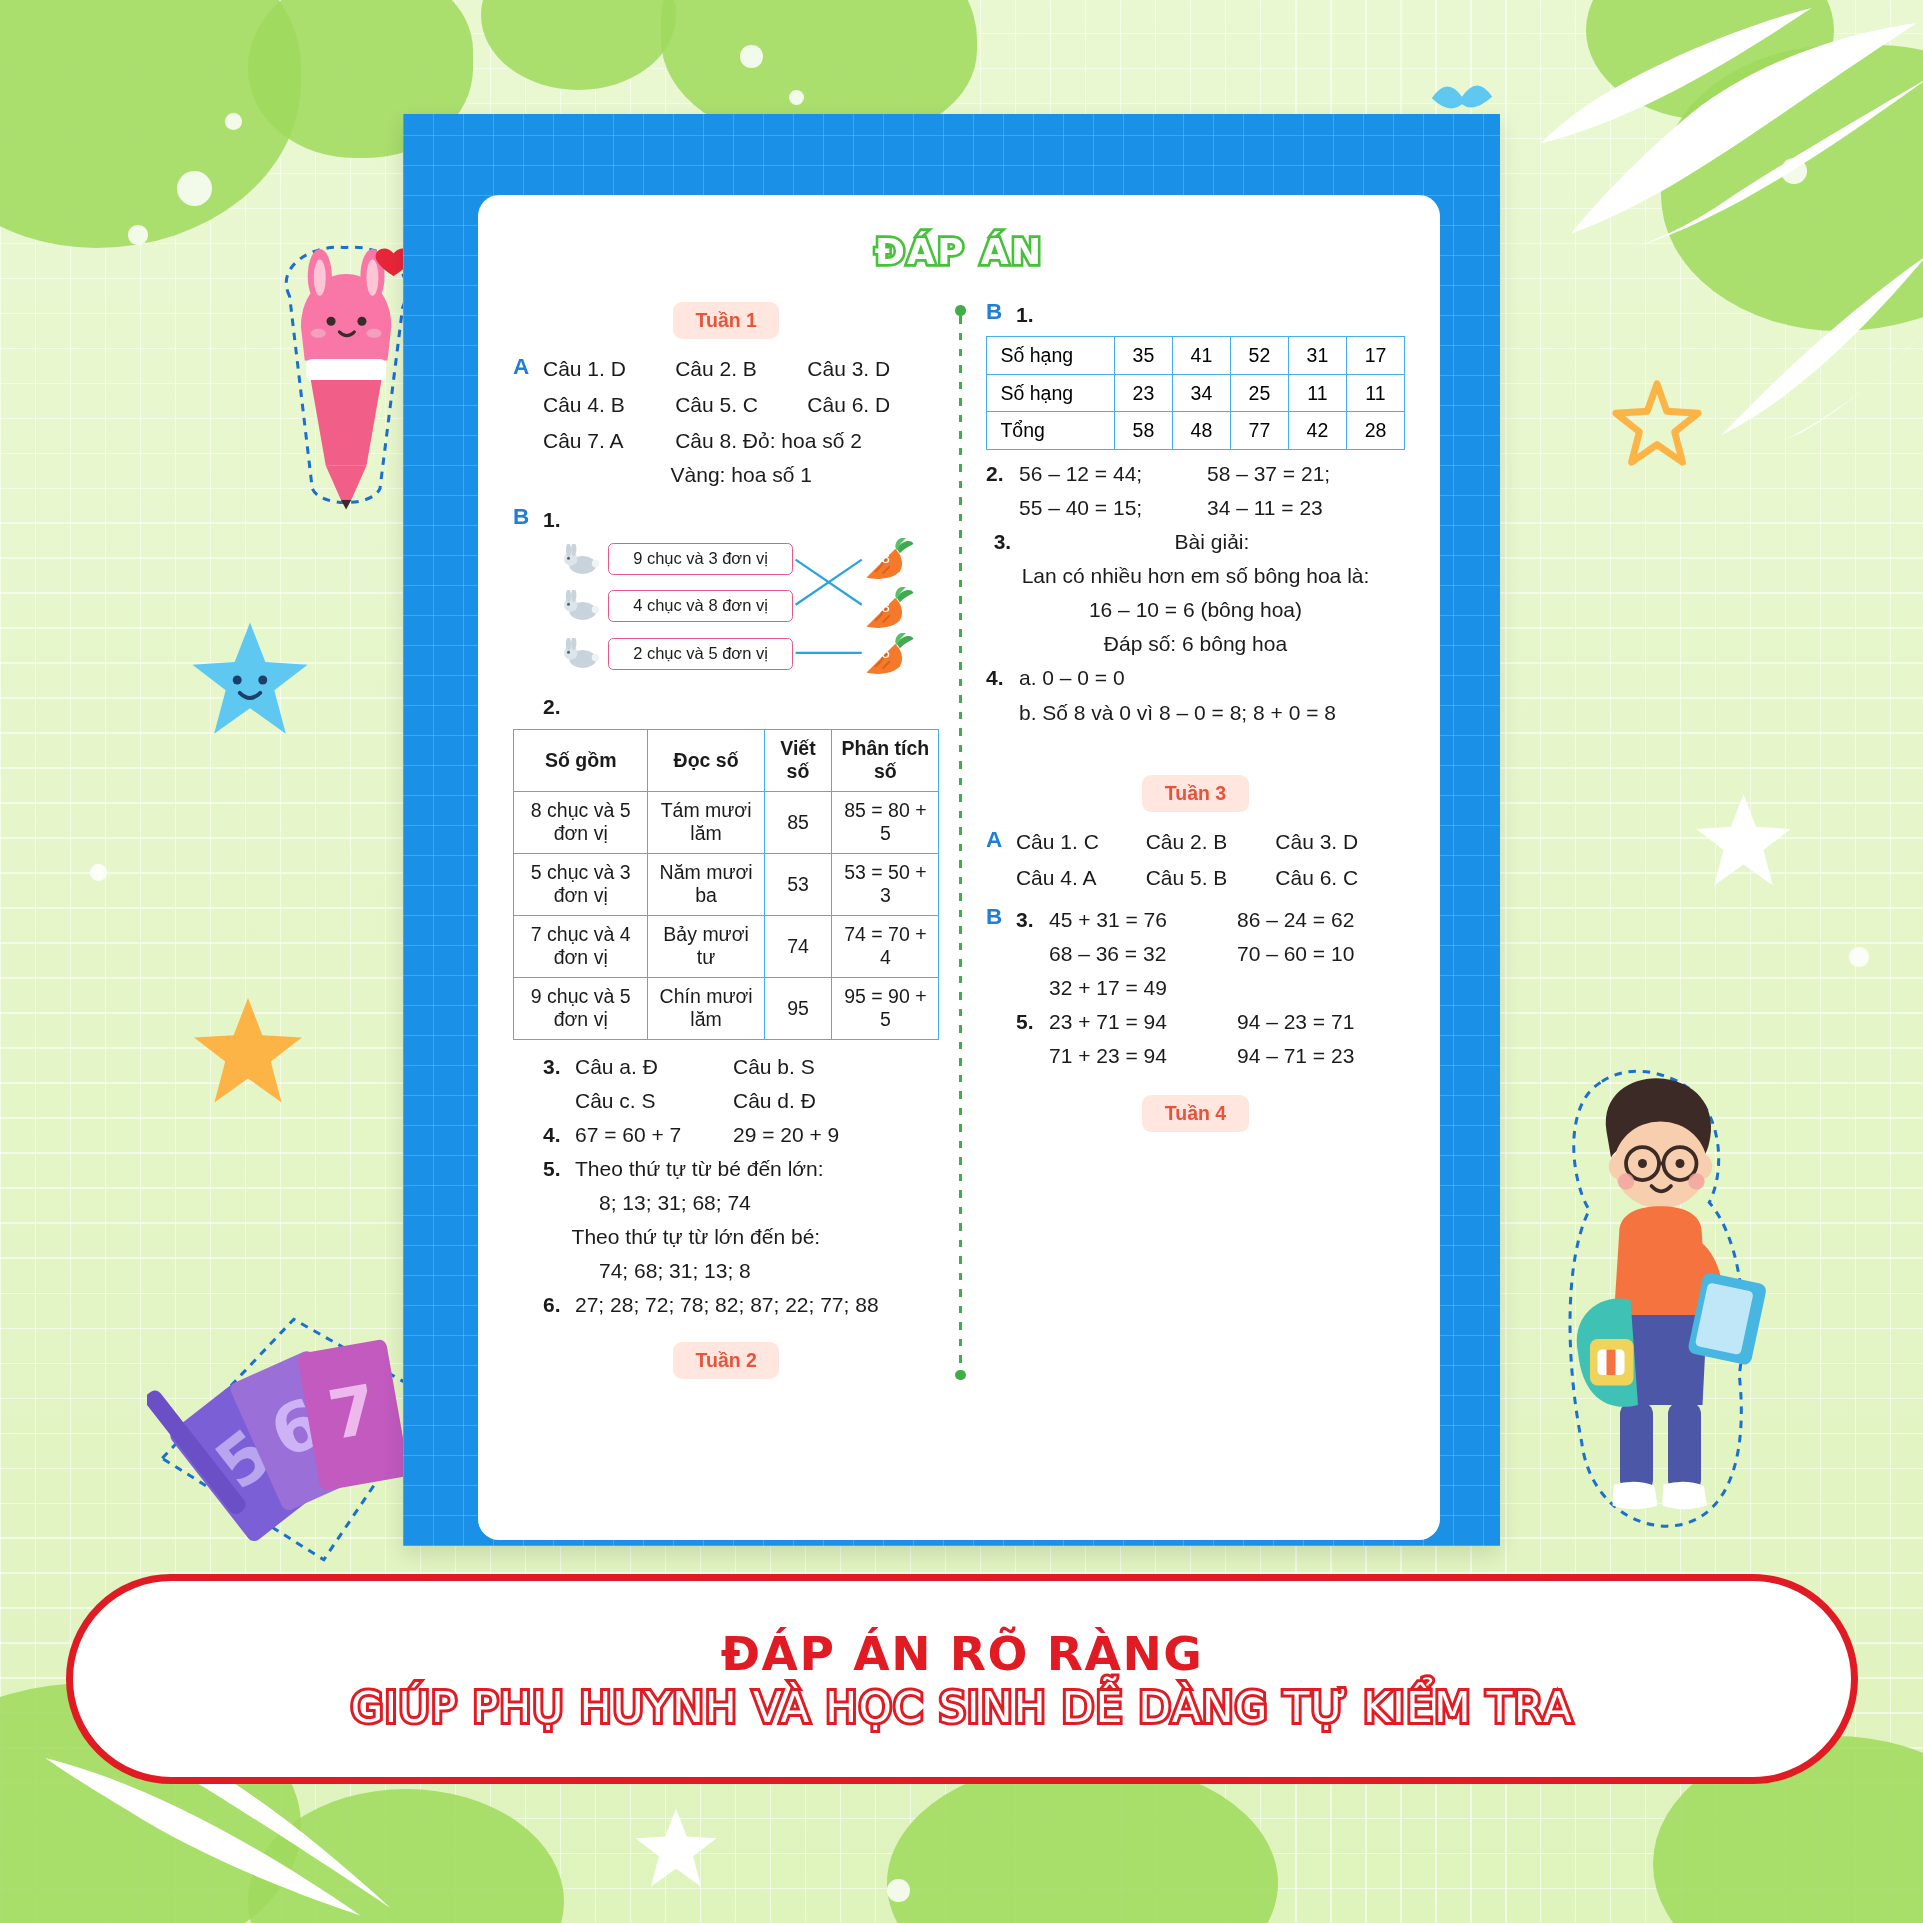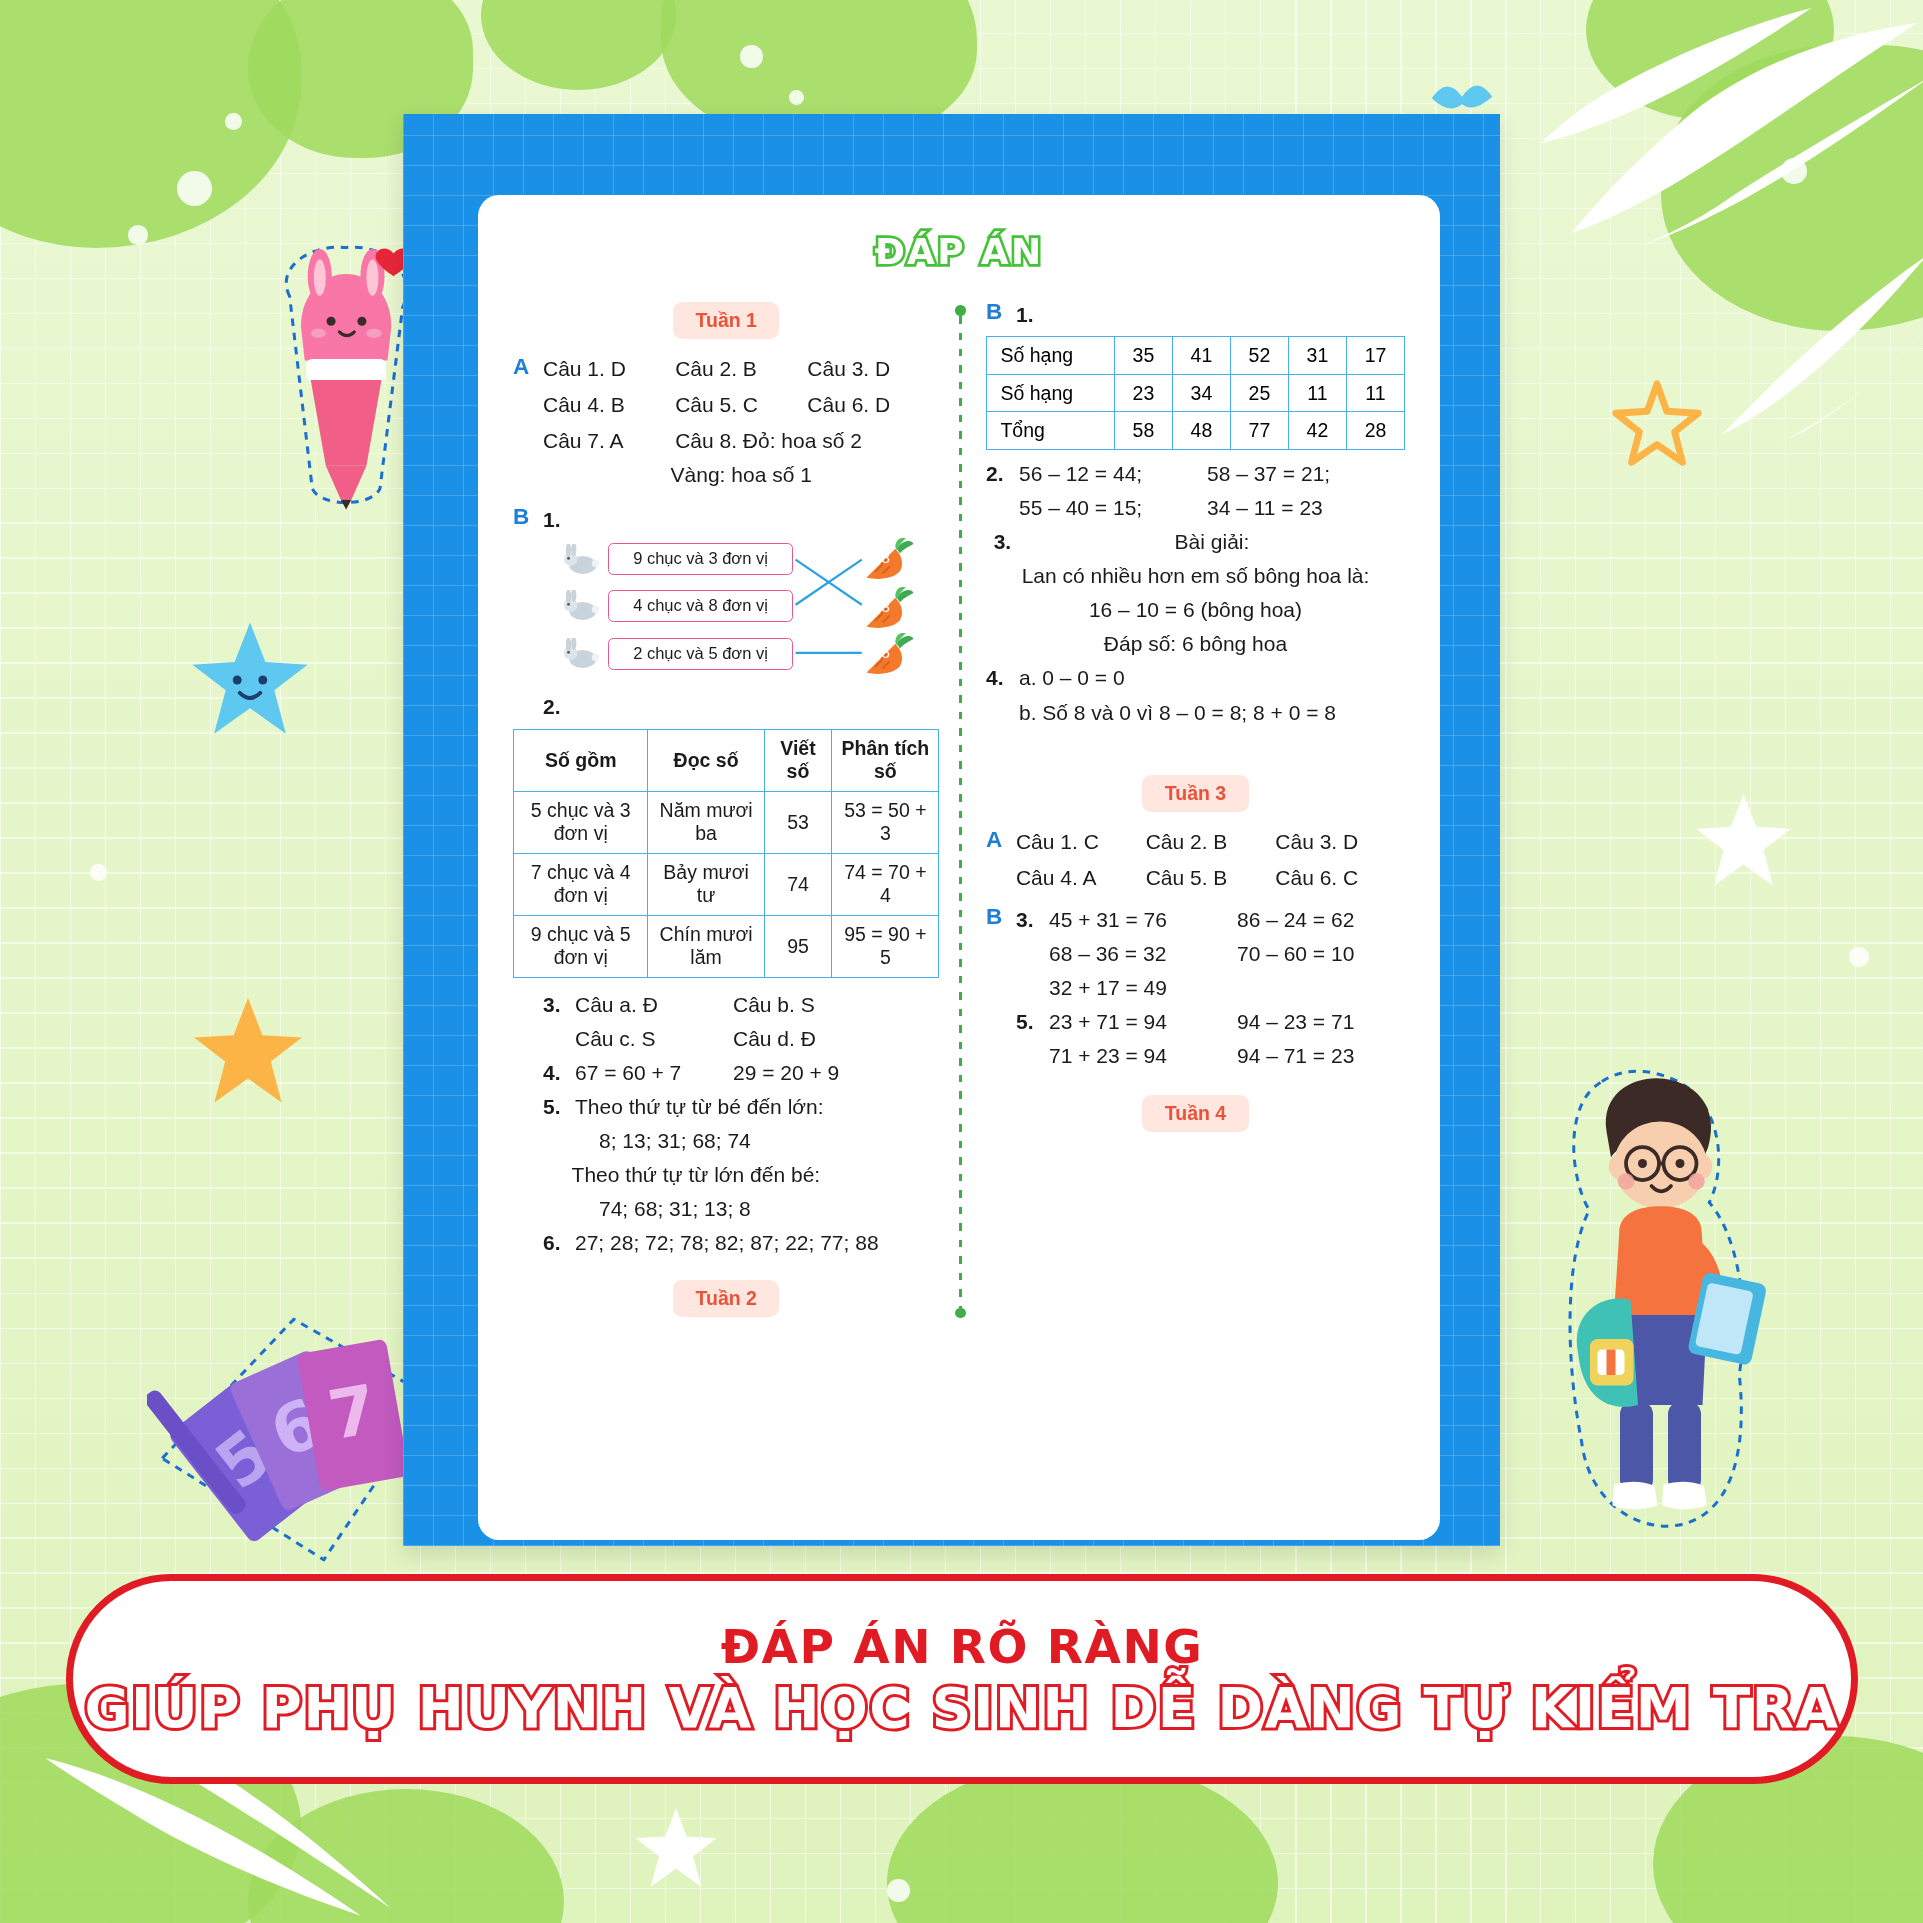--- a/index.html
+++ b/index.html
@@ -132,22 +132,22 @@
   .ribbon {
     position:absolute; left:66px; bottom:140px; width:1792px; height:210px;
     background:#ffffff; border:7.5px solid #e01b24; border-radius:105px;
     display:flex; flex-direction:column; align-items:center; justify-content:center;
   }
   .ribbon .l1 {
     font-family:"DejaVu Sans", sans-serif; font-weight:bold;
     font-size:47px; color:#e01b24; letter-spacing:1.5px;
   }
   .ribbon .l2 {
-    font-family:"DejaVu Sans", sans-serif; font-weight:bold;
-    font-size:55px; color:#ffffff; -webkit-text-stroke:6px #e01b24;
+    font-family:"DejaVu Sans", sans-serif; font-weight:normal;
+    font-size:42px; color:#ffffff; -webkit-text-stroke:6px #e01b24;
     paint-order: stroke fill; letter-spacing:1.5px; margin-top:2px;
   }
 
   
   .sticker { position:absolute; }
   .dashed { stroke-dasharray:10 9; }
 </style>
 </head>
 <body>
 
@@ -388,20 +388,26 @@
 
       <table class="tbl-wide">
         <tbody>
             <tr>
           <th>Số gồm</th>
           <th>Đọc số</th>
           <th>Viết số</th>
           <th>Phân tích số</th>
         </tr>
         <tr>
+          <td>8 chục và 5 đơn vị</td>
+          <td>Tám mươi lăm</td>
+          <td>85</td>
+          <td>85 = 80 + 5</td>
+        </tr>
+        <tr>
           <td>5 chục và 3 đơn vị</td>
           <td>Năm mươi ba</td>
           <td>53</td>
           <td>53 = 50 + 3</td>
         </tr>
         <tr>
           <td>7 chục và 4 đơn vị</td>
           <td>Bảy mươi tư</td>
           <td>74</td>
           <td>74 = 70 + 4</td>

